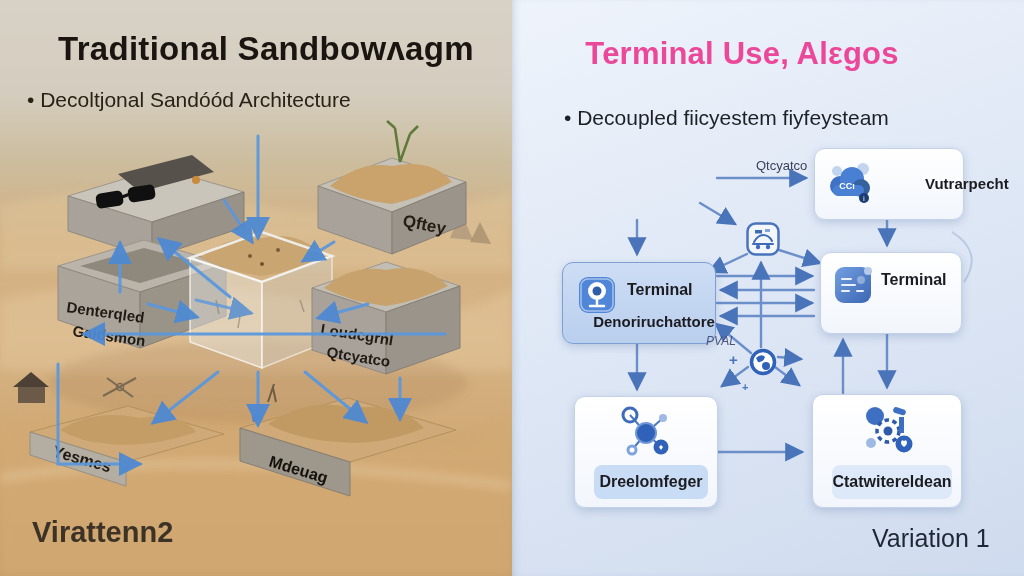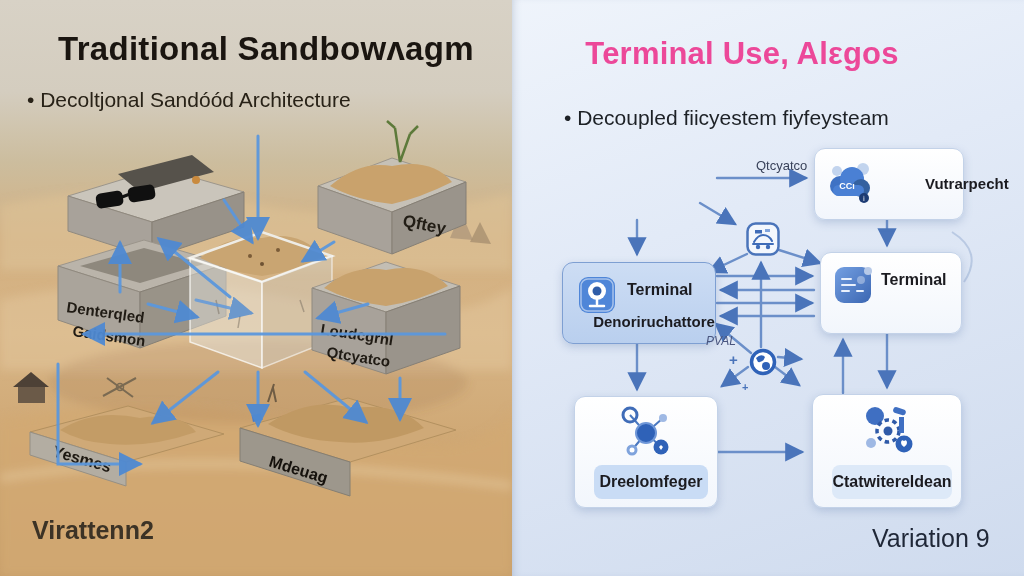--- a/index.html
+++ b/index.html
@@ -3,21 +3,21 @@
 <meta charset="utf-8">
 <style>
   html,body{margin:0;padding:0;}
   #stage{position:relative;width:1024px;height:576px;overflow:hidden;
          font-family:"Liberation Sans",sans-serif;background:#fff;}
   
   #left-panel{position:absolute;left:0;top:0;width:512px;height:576px;
     background:linear-gradient(180deg,#d8d2c6 0%,#d4cdbf 16%,#ccbd9e 28%,#d3b081 42%,#d7b586 58%,#cfa773 78%,#c79d68 100%);}
   #left-title{position:absolute;left:58px;top:30px;font-size:33px;font-weight:700;color:#1a1510;letter-spacing:.3px;}
   #left-bullet{position:absolute;left:27px;top:88px;font-size:21px;color:#282217;}
-  #left-footer{position:absolute;left:32px;top:516px;font-size:25px;font-weight:600;color:#3c3326;}
+  #left-footer{position:absolute;left:32px;top:516px;font-size:29px;font-weight:600;color:#3c3326;}
   #left-scene{position:absolute;left:0;top:0;}
   
   #right-panel{position:absolute;left:512px;top:0;width:512px;height:576px;
     background:linear-gradient(160deg,#eff4fb 0%,#e2eaf7 38%,#cfdbee 100%);
     box-shadow:inset 6px 0 10px -6px rgba(90,110,140,.35);}
   #right-title{position:absolute;left:512px;top:36px;width:460px;text-align:center;
     font-size:31px;font-weight:800;color:#ec4899;letter-spacing:.2px;}
   #right-bullet{position:absolute;left:564px;top:90px;font-size:21px;color:#1d2126;margin-top:16px;}
   #right-footer{position:absolute;left:872px;top:524px;font-size:25px;color:#1f2737;}
   .fbox{position:absolute;background:linear-gradient(180deg,#ffffff,#f2f6fc);
@@ -282,15 +282,15 @@
   <svg class="icon" style="position:absolute;left:748px;top:347px;" width="30" height="30" viewBox="0 0 30 30">
     <circle cx="15" cy="15" r="11.5" fill="#fff" stroke="#2f62b8" stroke-width="3.5"></circle>
     <path d="M8,11 q5,-5 9,-1 q-2,6 -7,5 z" fill="#2f62b8"></path>
     <circle cx="18" cy="19" r="4" fill="#2f62b8"></circle>
   </svg>
   <span class="plus" style="left:729px;top:351px;">+</span>
   <span class="plus" style="left:742px;top:381px;font-size:11px;">+</span>
 
   <div class="ann" id="ann-insajates">Qtcyatco</div>
   <div class="ann" id="ann-pval">PVAL</div>
-  <div id="right-footer">Variation 9</div>
+  <div id="right-footer">Variation 1</div>
 
 </div>
 
 </body></html>

